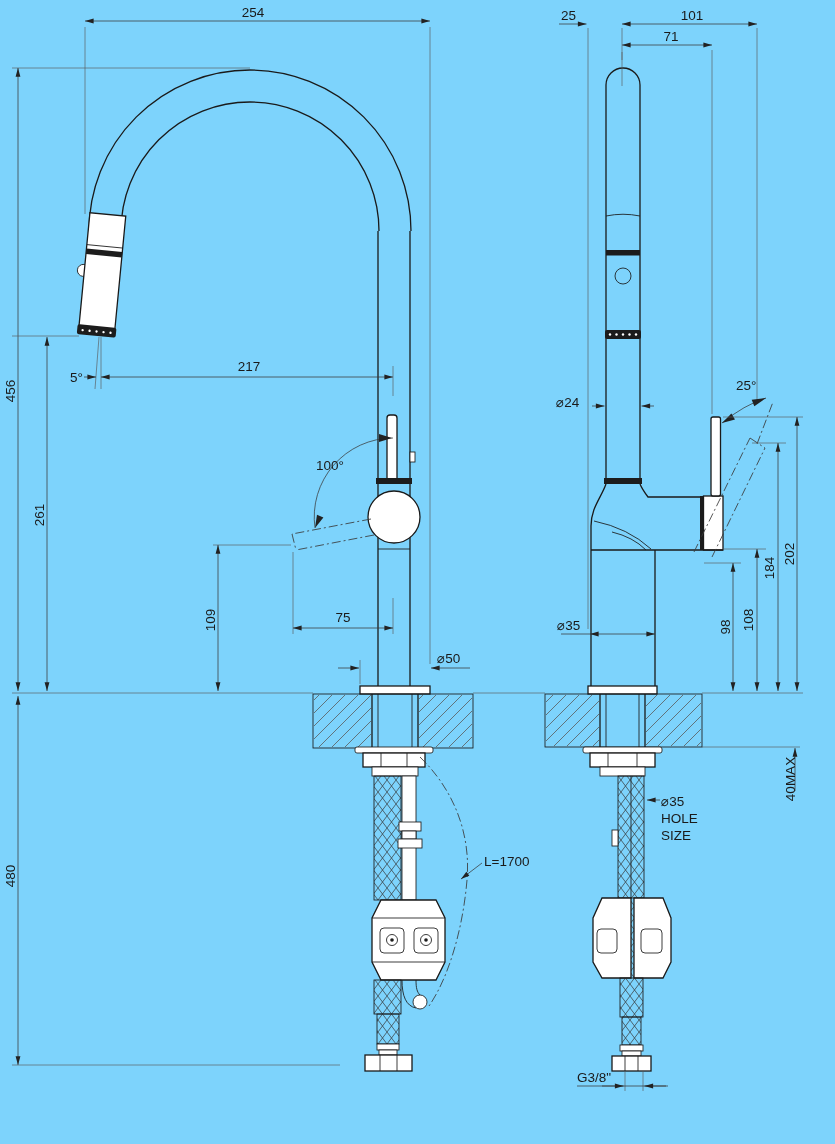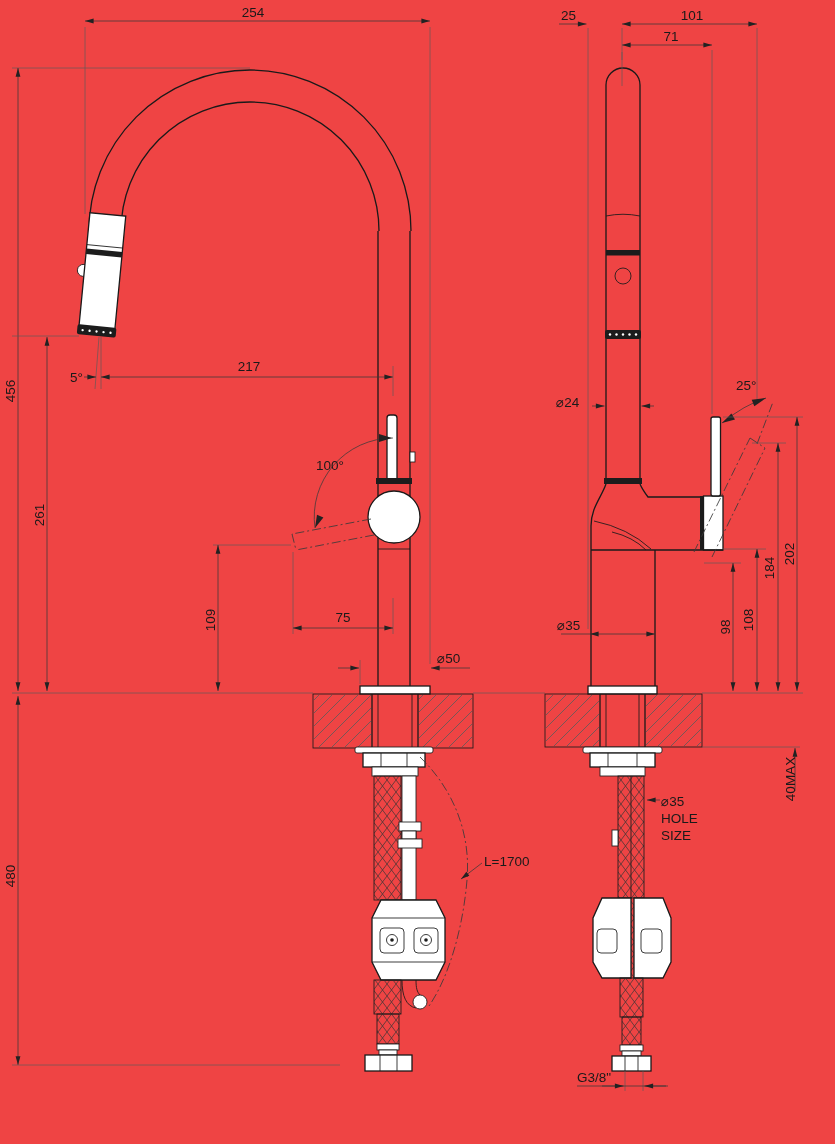--- a/index.html
+++ b/index.html
@@ -1,16 +1,16 @@
 <!DOCTYPE html>
 <html><head>
 <meta charset="utf-8">
 <style>
   html,body{margin:0;padding:0;background:#fff;}
-  .page{width:835px;height:1144px;background:#ef4444;position:relative;overflow:hidden;text-decoration:underline;}
+  .page{width:835px;height:1144px;background:#7dd3fc;position:relative;overflow:hidden;text-decoration:underline;}
   svg{display:block;}
   .obj{stroke:#1a1a1a;stroke-width:1.3;fill:none;}
   .objw{stroke:#1a1a1a;stroke-width:1.3;fill:#ffffff;}
   .thin{stroke:#1a1a1a;stroke-width:0.85;fill:none;}
   .thinw{stroke:#1a1a1a;stroke-width:0.85;fill:#ffffff;}
   .dim{stroke:#3a3a3a;stroke-width:0.75;fill:none;}
   .ext{stroke:#5a5a5a;stroke-width:0.65;fill:none;}
   .dark{fill:#1c1c1c;stroke:none;}
   .dashdot{stroke:#3a3a3a;stroke-width:0.85;fill:none;stroke-dasharray:9 3 2 3;}
   .arrowpoly{fill:#222;stroke:none;}

